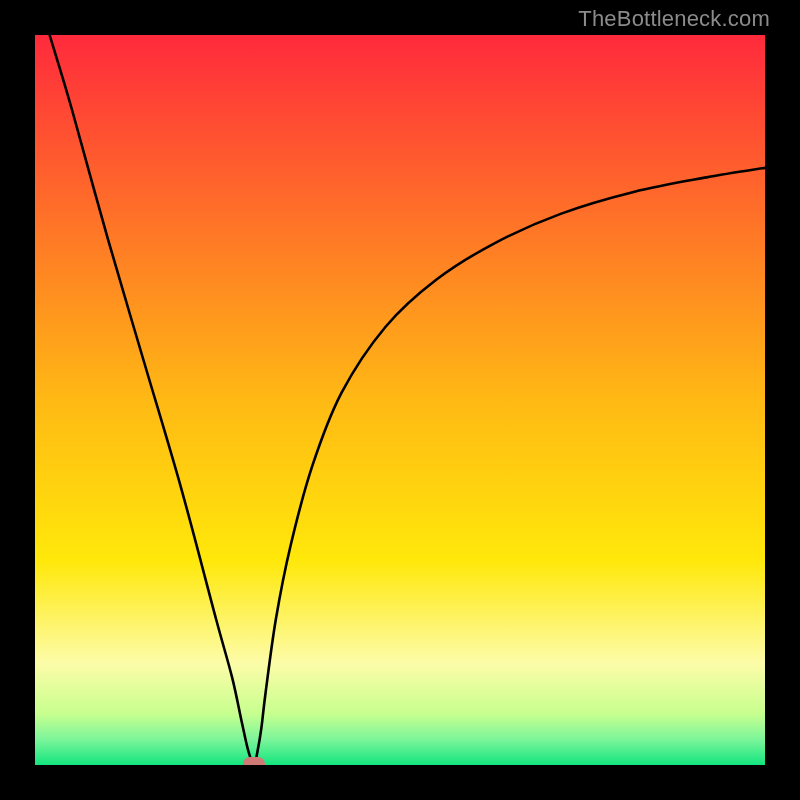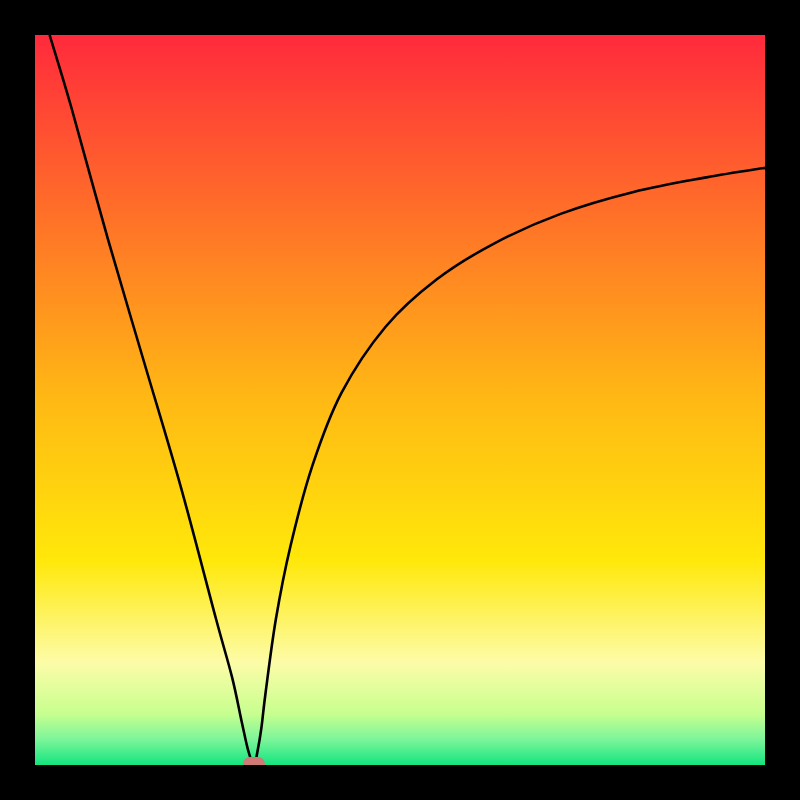--- a/index.html
+++ b/index.html
@@ -48,20 +48,21 @@
     height: 14px;
     border-radius: 7px;
     background: #cf7a76;
     transform: translate(-50%, -50%);
   }
 </style>
 </head>
 <body>
 
 <div class="frame">
+  <div class="watermark">TheBottleneck.com</div>
 
   <div class="plot-area">
     <svg class="curve" viewBox="0 0 730 730" preserveAspectRatio="none">
       <defs>
         <linearGradient id="bg-grad" x1="0" y1="0" x2="0" y2="1">
             <stop offset="0%" stop-color="#ff2a3c"></stop>
             <stop offset="50%" stop-color="#ffb914"></stop>
             <stop offset="72%" stop-color="#ffe80a"></stop>
             <stop offset="86%" stop-color="#fdfca8"></stop>
             <stop offset="93%" stop-color="#c7ff8f"></stop>

